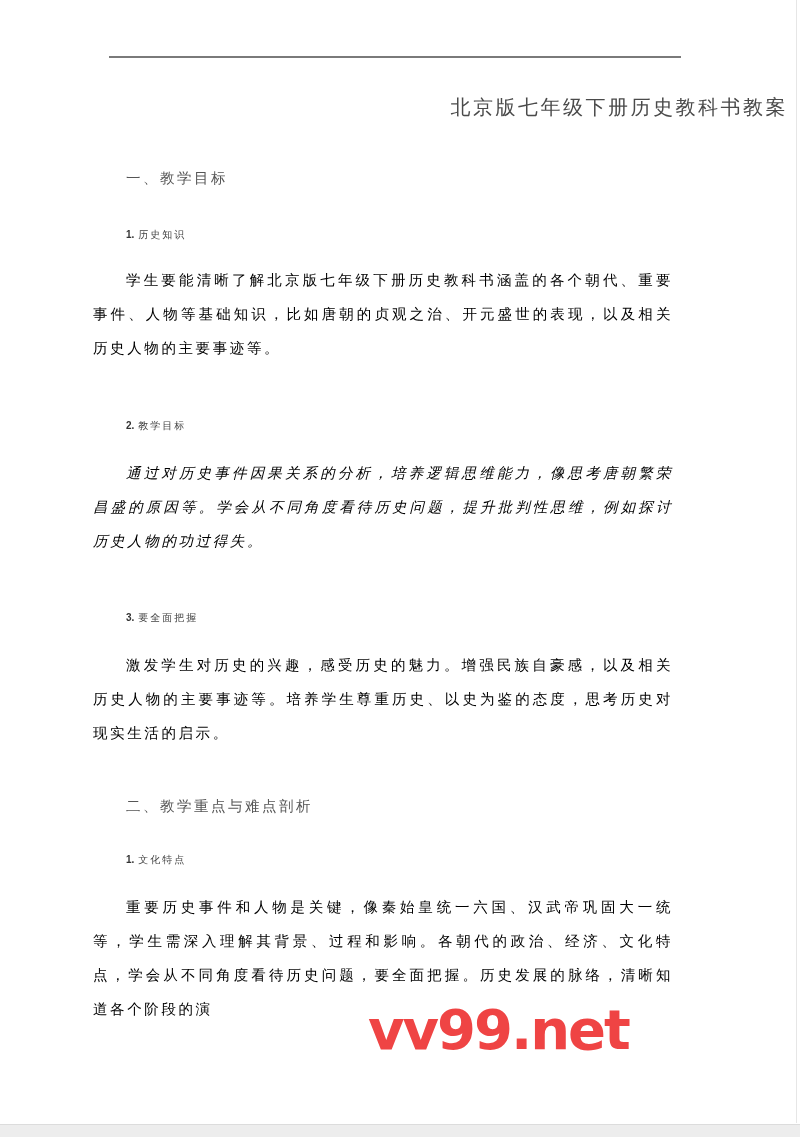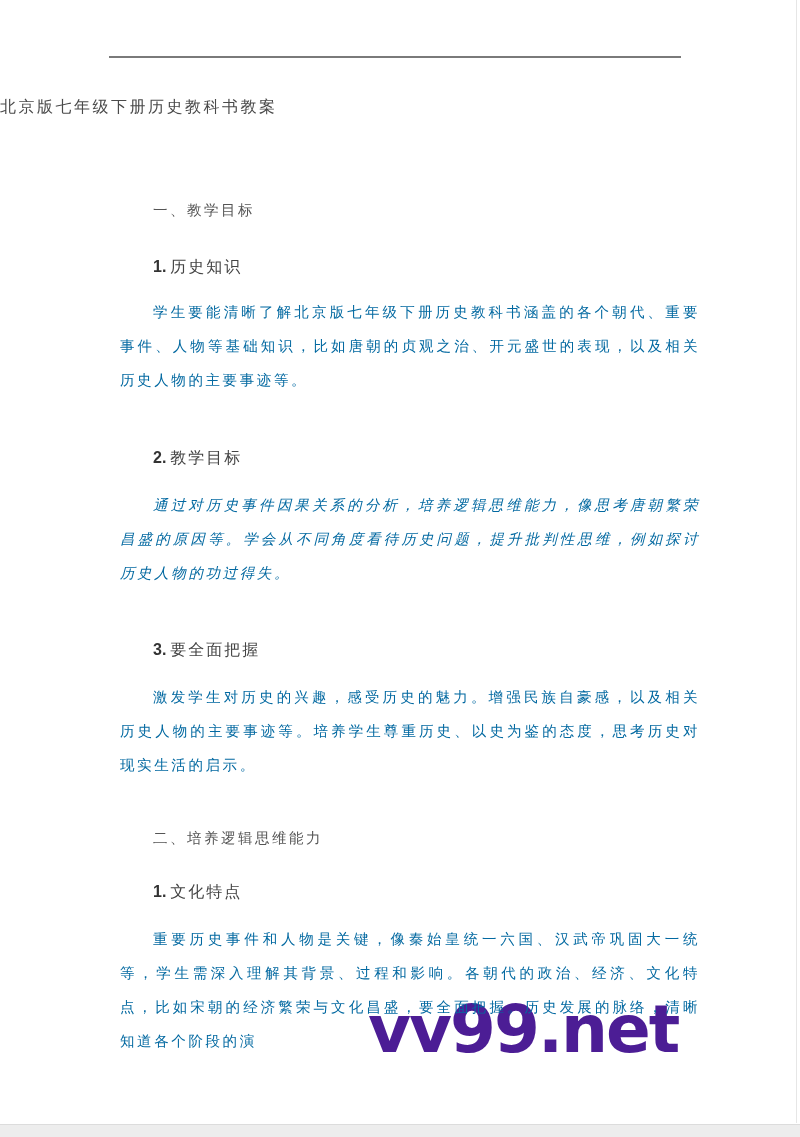--- a/index.html
+++ b/index.html
@@ -39,71 +39,70 @@
     top: 56px;
     width: 572px;
     height: 2px;
     background: #7a7a7a;
   }
   .doc-title {
     position: absolute;
     left: 0;
     top: 92px;
     width: 788px;
-    text-align: left;
-    font-size: 16px;
+    text-align: right;
+    font-size: 20px;
     letter-spacing: 2.5px;
     color: #4a4a4a;
     line-height: 30px;
   }
   .block {
     position: absolute;
-    left: 120px;
+    left: 93px;
     width: 580px;
-    margin-top: 32px;
   }
   .section-heading {
     font-size: 14.5px;
     letter-spacing: 2.5px;
     color: #555555;
     padding-left: 33px;
     line-height: 20px;
   }
   .sub-heading {
-    font-size: 16px;
+    font-size: 10px;
     letter-spacing: 2px;
     color: #444444;
     padding-left: 33px;
     line-height: 20px;
   }
   .sub-heading .num {
     font-family: "Liberation Sans", sans-serif;
     font-weight: bold;
     color: #333333;
     letter-spacing: 0;
     margin-right: 4px;
   }
   .paragraph {
     font-size: 14.5px;
     letter-spacing: 2.6px;
     line-height: 34px;
-    color: #0369a1;
+    color: #000000;
     text-indent: 33px;
     text-align: justify;
     width: 580px;
   }
   .watermark {
     position: absolute;
     left: 368px;
     top: 985px;
     font-family: "DejaVu Sans", "Liberation Sans", sans-serif;
     font-weight: bold;
-    font-size: 66px;
+    font-size: 56px;
     letter-spacing: -2px;
-    color: #4c1d95;
+    color: #ef4444;
     line-height: 90px;
     z-index: 0;
     pointer-events: none;
   }
   .content { position: relative; z-index: 1; }
 </style>
 </head>
 <body>
 
 <div class="page">
@@ -139,27 +138,27 @@
     <div class="block" style="top:608px;">
       <div class="sub-heading">
         <span class="num">3.</span><span>要全面把握</span>
       </div>
     </div>
     <div class="block" style="top:648px;">
       <div class="paragraph">激发学生对历史的兴趣，感受历史的魅力。增强民族自豪感，以及相关历史人物的主要事迹等。培养学生尊重历史、以史为鉴的态度，思考历史对现实生活的启示。</div>
     </div>
 
     <div class="block" style="top:796px;">
-      <div class="section-heading">二、培养逻辑思维能力</div>
+      <div class="section-heading">二、教学重点与难点剖析</div>
     </div>
 
     <div class="block" style="top:850px;">
       <div class="sub-heading">
         <span class="num">1.</span><span>文化特点</span>
       </div>
     </div>
     <div class="block" style="top:890px;">
-      <div class="paragraph">重要历史事件和人物是关键，像秦始皇统一六国、汉武帝巩固大一统等，学生需深入理解其背景、过程和影响。各朝代的政治、经济、文化特点，比如宋朝的经济繁荣与文化昌盛，要全面把握。历史发展的脉络，清晰知道各个阶段的演</div>
+      <div class="paragraph">重要历史事件和人物是关键，像秦始皇统一六国、汉武帝巩固大一统等，学生需深入理解其背景、过程和影响。各朝代的政治、经济、文化特点，学会从不同角度看待历史问题，要全面把握。历史发展的脉络，清晰知道各个阶段的演</div>
     </div>
   </div>
 </div>
 
 <div class="bottom-band"></div>
 
 </body></html>

